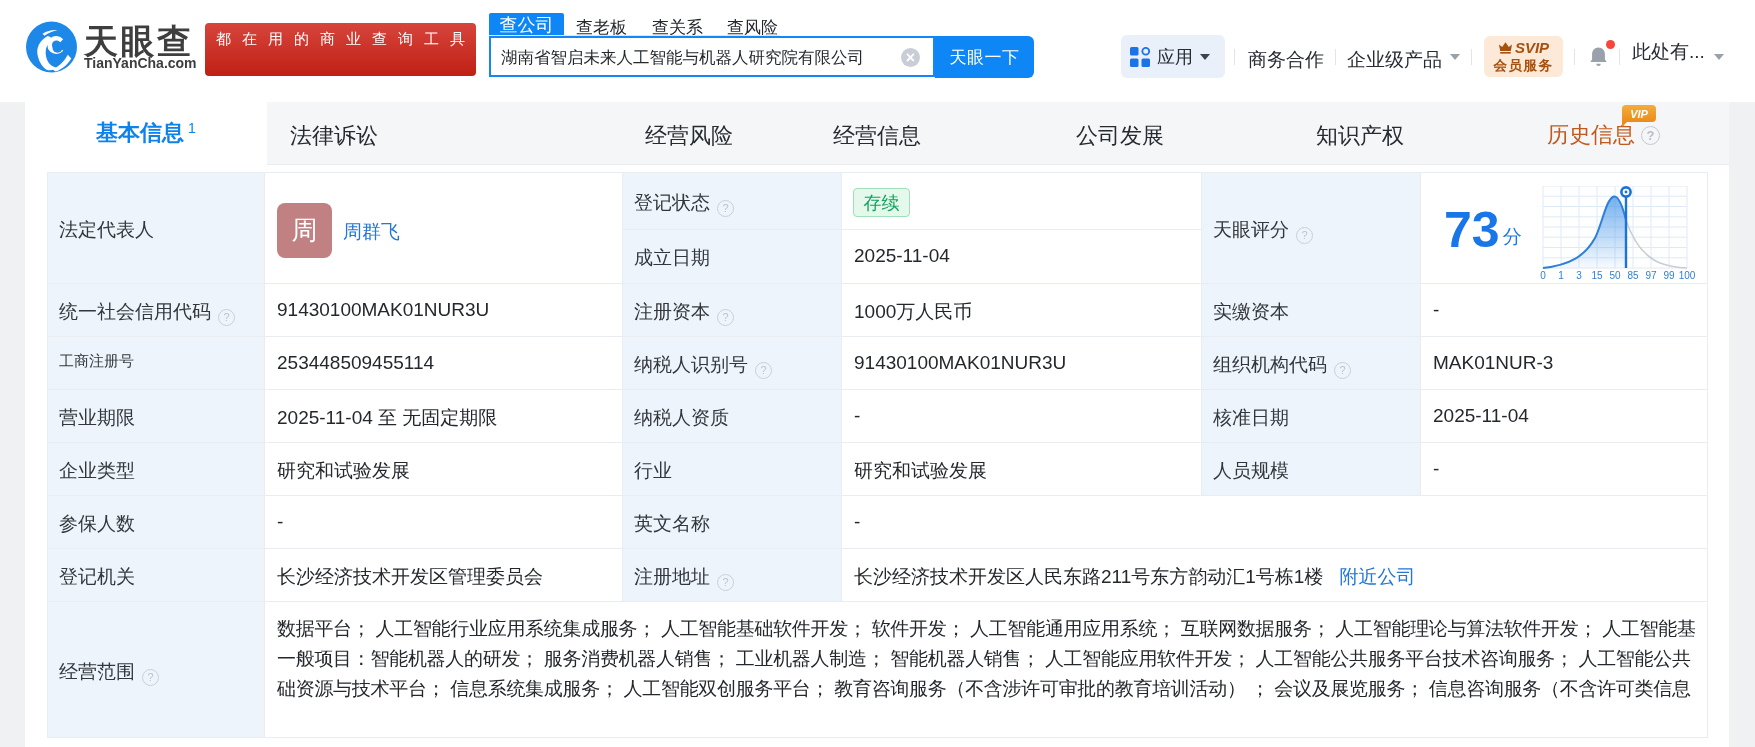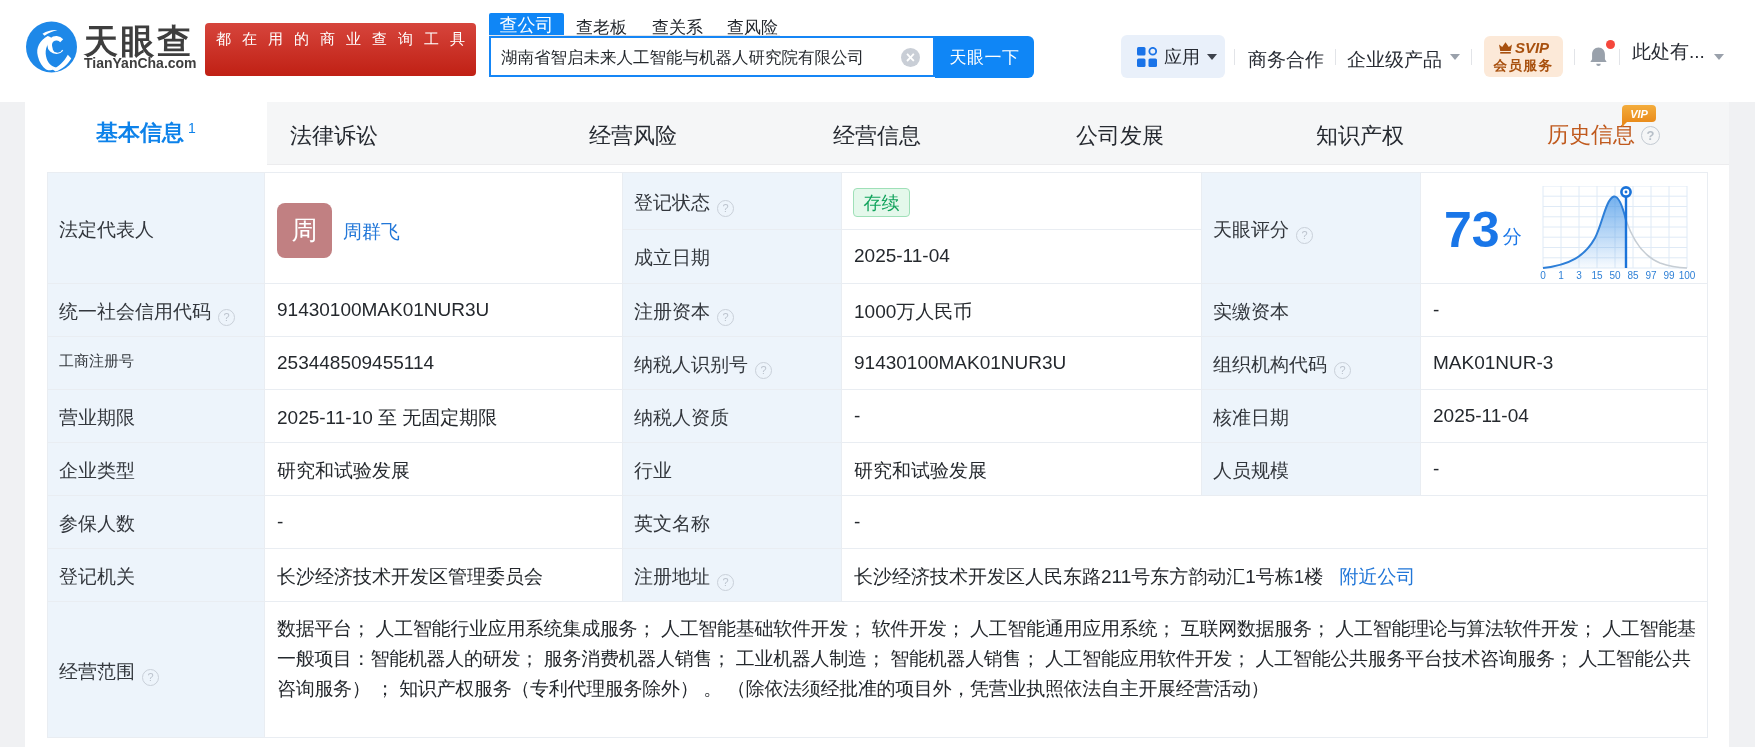--- a/index.html
+++ b/index.html
@@ -41,21 +41,21 @@
 <div class="a" style="left:576px;top:16px;font-size:17px;color:#23272d">查老板</div>
 <div class="a" style="left:652px;top:16px;font-size:17px;color:#23272d">查关系</div>
 <div class="a" style="left:727px;top:16px;font-size:17px;color:#23272d">查风险</div>
 <div class="a" style="left:489px;top:35px;width:291px;height:1px;background:#e5e6e8"></div>
 
 <div class="a" style="left:489px;top:36px;width:446px;height:41px;background:#fff;border:2px solid #1586f6"></div>
 <div class="a" style="left:501px;top:47px;font-size:16.5px;color:#24282d">湖南省智启未来人工智能与机器人研究院有限公司</div>
 <div class="a flex" style="left:901px;top:48px;width:19px;height:19px;border-radius:50%;background:#c9ced6;color:#fff;font-size:16px;justify-content:center;font-weight:700">×</div>
 <div class="a flex" style="left:935px;top:36px;width:99px;height:42px;background:#0f86f6;border-radius:0 6px 6px 0;color:#fff;font-size:17px;justify-content:center;letter-spacing:0.5px">天眼一下</div>
 
-<div class="a flex" style="left:1121px;top:35px;width:104px;height:43px;background:#e9f0fa;border-radius:6px;padding-left:16px">
+<div class="a flex" style="left:1121px;top:35px;width:104px;height:43px;background:#e9f0fa;border-radius:6px;padding-left:9px">
  <svg width="20" height="20" viewBox="0 0 20 20" fill="#1a73e8">
   <rect x="0" y="0" width="8.5" height="8.5" rx="1.5"></rect>
       <rect x="0" y="11.5" width="8.5" height="8.5" rx="1.5"></rect>
       <rect x="11.5" y="11.5" width="8.5" height="8.5" rx="1.5"></rect>
   <circle cx="15.75" cy="4.25" r="3.4" fill="none" stroke="#1a73e8" stroke-width="1.8"></circle>
  </svg>
  <span style="font-size:18px;color:#272b33;margin-left:7px">应用</span>
  <span style="margin-left:7px;width:0;height:0;border-left:5px solid transparent;border-right:5px solid transparent;border-top:6px solid #3d424c"></span>
 </div>
 <div class="a" style="left:1234px;top:49px;width:1px;height:16px;background:#e2e4e8"></div>
@@ -84,21 +84,21 @@
 <div class="a" style="left:1632px;top:39px;font-size:19px;color:#272b33">此处有...</div>
 <div class="a" style="left:1714px;top:54px;width:0;height:0;border-left:5px solid transparent;border-right:5px solid transparent;border-top:6px solid #9aa1ab"></div>
 
 <div class="a" style="left:25px;top:102px;width:1704px;height:63px;background:#f5f6f7;border-bottom:1px solid #ececee"></div>
 <div class="a" style="left:25px;top:102px;width:242px;height:63px;background:#fff"></div>
 <div class="a flex" style="left:25px;top:102px;width:242px;height:62px;justify-content:center">
  <span style="font-size:22px;font-weight:700;color:#0d82ea">基本信息</span>
     <span style="font-size:14px;color:#0d82ea;margin-left:4px;position:relative;top:-5px">1</span>
 </div>
 <div class="a" style="left:390px;top:121px;width:200px;margin-left:-100px;text-align:left;font-size:22px;color:#262a31">法律诉讼</div>
-<div class="a" style="left:633px;top:121px;width:200px;margin-left:-100px;text-align:center;font-size:22px;color:#262a31">经营风险</div>
+<div class="a" style="left:633px;top:121px;width:200px;margin-left:-100px;text-align:right;font-size:22px;color:#262a31">经营风险</div>
 <div class="a" style="left:877px;top:121px;width:200px;margin-left:-100px;text-align:center;font-size:22px;color:#262a31">经营信息</div>
 <div class="a" style="left:1120px;top:121px;width:200px;margin-left:-100px;text-align:center;font-size:22px;color:#262a31">公司发展</div>
 <div class="a" style="left:1360px;top:121px;width:200px;margin-left:-100px;text-align:center;font-size:22px;color:#262a31">知识产权</div>
 <div class="a flex" style="left:1547px;top:120px">
  <span style="font-size:22px;color:#c05a1e">历史信息</span>
  <span style="width:19px;height:19px;border:1.5px solid #c3cad2;border-radius:50%;color:#b6bec7;font-size:13px;display:flex;align-items:center;justify-content:center;margin-left:6px;font-weight:700">?</span>
 </div>
 <div class="a flex" style="left:1622px;top:105px;width:34px;height:17px;background:linear-gradient(180deg,#f3ad3d,#ea8c1b);border-radius:4px 4px 4px 0;color:#fff;font-size:11px;font-weight:800;font-style:italic;justify-content:center">VIP</div>
 <div class="a" style="left:1622px;top:122px;width:0;height:0;border-left:5px solid #ea8c1b;border-bottom:5px solid transparent"></div>
 <div class="a" style="left:47px;top:172px;width:217px;height:566px;background:#edf4fb"></div>
@@ -181,21 +181,21 @@
 <div class="a" style="left:854px;top:299.0px;font-size:19px;color:#24282d;white-space:nowrap">1000万人民币</div>
 <div class="a" style="left:1213px;top:299.0px;width:210px;font-size:19px;color:#33373d;white-space:nowrap">实缴资本</div>
 <div class="a" style="left:1433px;top:299.0px;font-size:19px;color:#24282d;white-space:nowrap">-</div>
 <div class="a" style="left:59px;top:352.0px;width:210px;font-size:15px;color:#33373d;white-space:nowrap">工商注册号</div>
 <div class="a" style="left:277px;top:352.0px;font-size:19px;color:#24282d;white-space:nowrap">253448509455114</div>
 <div class="a" style="left:634px;top:352.0px;width:210px;font-size:19px;color:#33373d;white-space:nowrap">纳税人识别号<span style="display:inline-block;width:17px;height:17px;border:1px solid #c9d0d9;border-radius:50%;color:#bcc4ce;font-size:11px;line-height:15px;text-align:center;margin-left:7px;vertical-align:-3px">?</span></div>
 <div class="a" style="left:854px;top:352.0px;font-size:19px;color:#24282d;white-space:nowrap">91430100MAK01NUR3U</div>
 <div class="a" style="left:1213px;top:352.0px;width:210px;font-size:19px;color:#33373d;white-space:nowrap">组织机构代码<span style="display:inline-block;width:17px;height:17px;border:1px solid #c9d0d9;border-radius:50%;color:#bcc4ce;font-size:11px;line-height:15px;text-align:center;margin-left:7px;vertical-align:-3px">?</span></div>
 <div class="a" style="left:1433px;top:352.0px;font-size:19px;color:#24282d;white-space:nowrap">MAK01NUR-3</div>
 <div class="a" style="left:59px;top:405.0px;width:210px;font-size:19px;color:#33373d;white-space:nowrap">营业期限</div>
-<div class="a" style="left:277px;top:405.0px;font-size:19px;color:#24282d;white-space:nowrap">2025-11-10 至 无固定期限</div>
+<div class="a" style="left:277px;top:405.0px;font-size:19px;color:#24282d;white-space:nowrap">2025-11-04 至 无固定期限</div>
 <div class="a" style="left:634px;top:405.0px;width:210px;font-size:19px;color:#33373d;white-space:nowrap">纳税人资质</div>
 <div class="a" style="left:854px;top:405.0px;font-size:19px;color:#24282d;white-space:nowrap">-</div>
 <div class="a" style="left:1213px;top:405.0px;width:210px;font-size:19px;color:#33373d;white-space:nowrap">核准日期</div>
 <div class="a" style="left:1433px;top:405.0px;font-size:19px;color:#24282d;white-space:nowrap">2025-11-04</div>
 <div class="a" style="left:59px;top:458.0px;width:210px;font-size:19px;color:#33373d;white-space:nowrap">企业类型</div>
 <div class="a" style="left:277px;top:458.0px;font-size:19px;color:#24282d;white-space:nowrap">研究和试验发展</div>
 <div class="a" style="left:634px;top:458.0px;width:210px;font-size:19px;color:#33373d;white-space:nowrap">行业</div>
 <div class="a" style="left:854px;top:458.0px;font-size:19px;color:#24282d;white-space:nowrap">研究和试验发展</div>
 <div class="a" style="left:1213px;top:458.0px;width:210px;font-size:19px;color:#33373d;white-space:nowrap">人员规模</div>
 <div class="a" style="left:1433px;top:458.0px;font-size:19px;color:#24282d;white-space:nowrap">-</div>
@@ -204,13 +204,13 @@
 <div class="a" style="left:634px;top:511.0px;width:210px;font-size:19px;color:#33373d;white-space:nowrap">英文名称</div>
 <div class="a" style="left:854px;top:511.0px;font-size:19px;color:#24282d;white-space:nowrap">-</div>
 <div class="a" style="left:59px;top:564.0px;width:210px;font-size:19px;color:#33373d;white-space:nowrap">登记机关</div>
 <div class="a" style="left:277px;top:564.0px;font-size:19px;color:#24282d;white-space:nowrap">长沙经济技术开发区管理委员会</div>
 <div class="a" style="left:634px;top:564.0px;width:210px;font-size:19px;color:#33373d;white-space:nowrap">注册地址<span style="display:inline-block;width:17px;height:17px;border:1px solid #c9d0d9;border-radius:50%;color:#bcc4ce;font-size:11px;line-height:15px;text-align:center;margin-left:7px;vertical-align:-3px">?</span></div>
 <div class="a" style="left:854px;top:564.0px;font-size:19px;color:#24282d;white-space:nowrap">长沙经济技术开发区人民东路211号东方韵动汇1号栋1楼<span style="color:#2277d8;margin-left:16px">附近公司</span></div>
 <div class="a" style="left:59px;top:659.0px;width:210px;font-size:19px;color:#33373d;white-space:nowrap">经营范围<span style="display:inline-block;width:17px;height:17px;border:1px solid #c9d0d9;border-radius:50%;color:#bcc4ce;font-size:11px;line-height:15px;text-align:center;margin-left:7px;vertical-align:-3px">?</span></div>
 <div class="a" style="left:277px;top:614px;width:1430px;font-size:19px;color:#24282d;line-height:30px;white-space:nowrap;letter-spacing:-0.3px">
 <div>数据平台； 人工智能行业应用系统集成服务； 人工智能基础软件开发； 软件开发； 人工智能通用应用系统； 互联网数据服务； 人工智能理论与算法软件开发； 人工智能基</div>
 <div>一般项目：智能机器人的研发； 服务消费机器人销售； 工业机器人制造； 智能机器人销售； 人工智能应用软件开发； 人工智能公共服务平台技术咨询服务； 人工智能公共</div>
-<div>咨询服务） ； 知识产权服务（专利代理服务除外） 。 （除依法须经批准的项目外，凭营业执照依法自主开展经营活动）</div>
+<div>础资源与技术平台； 信息系统集成服务； 人工智能双创服务平台； 教育咨询服务（不含涉许可审批的教育培训活动） ； 会议及展览服务； 信息咨询服务（不含许可类信息</div>
 </div>
 </body></html>

